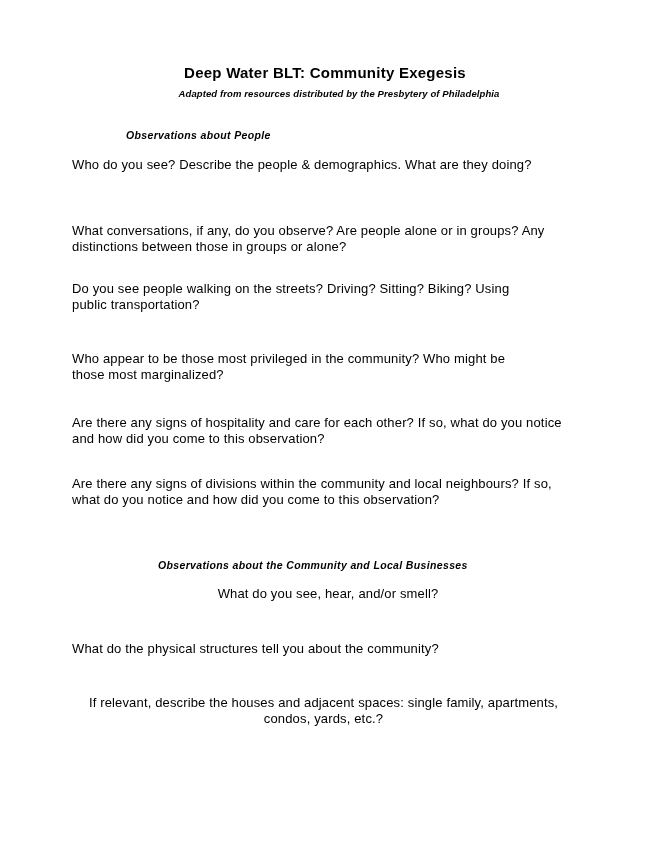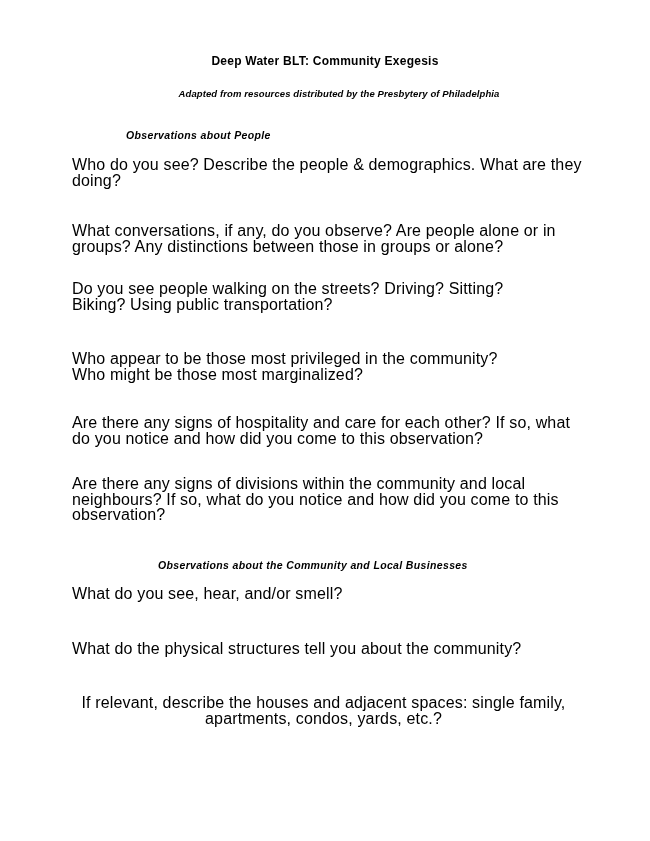--- a/index.html
+++ b/index.html
@@ -19,23 +19,23 @@
     width: 650px;
     height: 841px;
     background: #ffffff;
     box-sizing: border-box;
     overflow: hidden;
   }
   .doc-title {
     position: absolute;
     left: 0;
     right: 0;
-    top: 54px;
+    top: 64px;
     text-align: center;
-    font-size: 12px;
+    font-size: 15px;
     font-weight: bold;
     letter-spacing: 0.25px;
   }
   .doc-subtitle {
     position: absolute;
     left: 0;
     right: 0;
     top: 88px;
     text-align: center;
     font-size: 9.5px;
@@ -51,21 +51,21 @@
     font-weight: bold;
     font-style: italic;
     letter-spacing: 0.35px;
     white-space: nowrap;
     padding-left: 48px;
   }
   .question {
     position: absolute;
     left: 72px;
     width: 510px;
-    font-size: 16px;
+    font-size: 13px;
     line-height: 15.5px;
     letter-spacing: 0.15px;
     text-align: left;
   }
   .q-narrow { width: 440px; }
   .q-wide   { width: 512px; }
 </style>
 </head>
 <body>
 
@@ -84,19 +84,19 @@
   <div class="question q-narrow" style="top:281px;">Do you see people walking on the streets? Driving? Sitting? Biking? Using public transportation?</div>
 
   <div class="question q-narrow" style="top:351px;">Who appear to be those most privileged in the community? Who might be those most marginalized?</div>
 
   <div class="question" style="top:415px; width:505px;">Are there any signs of hospitality and care for each other? If so, what do you notice and how did you come to this observation?</div>
 
   <div class="question" style="top:476px; width:498px;">Are there any signs of divisions within the community and local neighbours? If so, what do you notice and how did you come to this observation?</div>
 
   <div class="section-heading" style="top:559px;margin-left:32px;">Observations about the Community and Local Businesses</div>
 
-  <div class="question q-wide" style="top:586px;">What do you see, hear, and/or smell?</div>
+  <div class="question q-wide" style="top:586px;text-align:center;">What do you see, hear, and/or smell?</div>
 
   <div class="question q-wide" style="top:641px;">What do the physical structures tell you about the community?</div>
 
   <div class="question" style="top:695px; width:503px;text-align:center;">If relevant, describe the houses and adjacent spaces: single family, apartments, condos, yards, etc.?</div>
 
 </div>
 
 </body></html>

